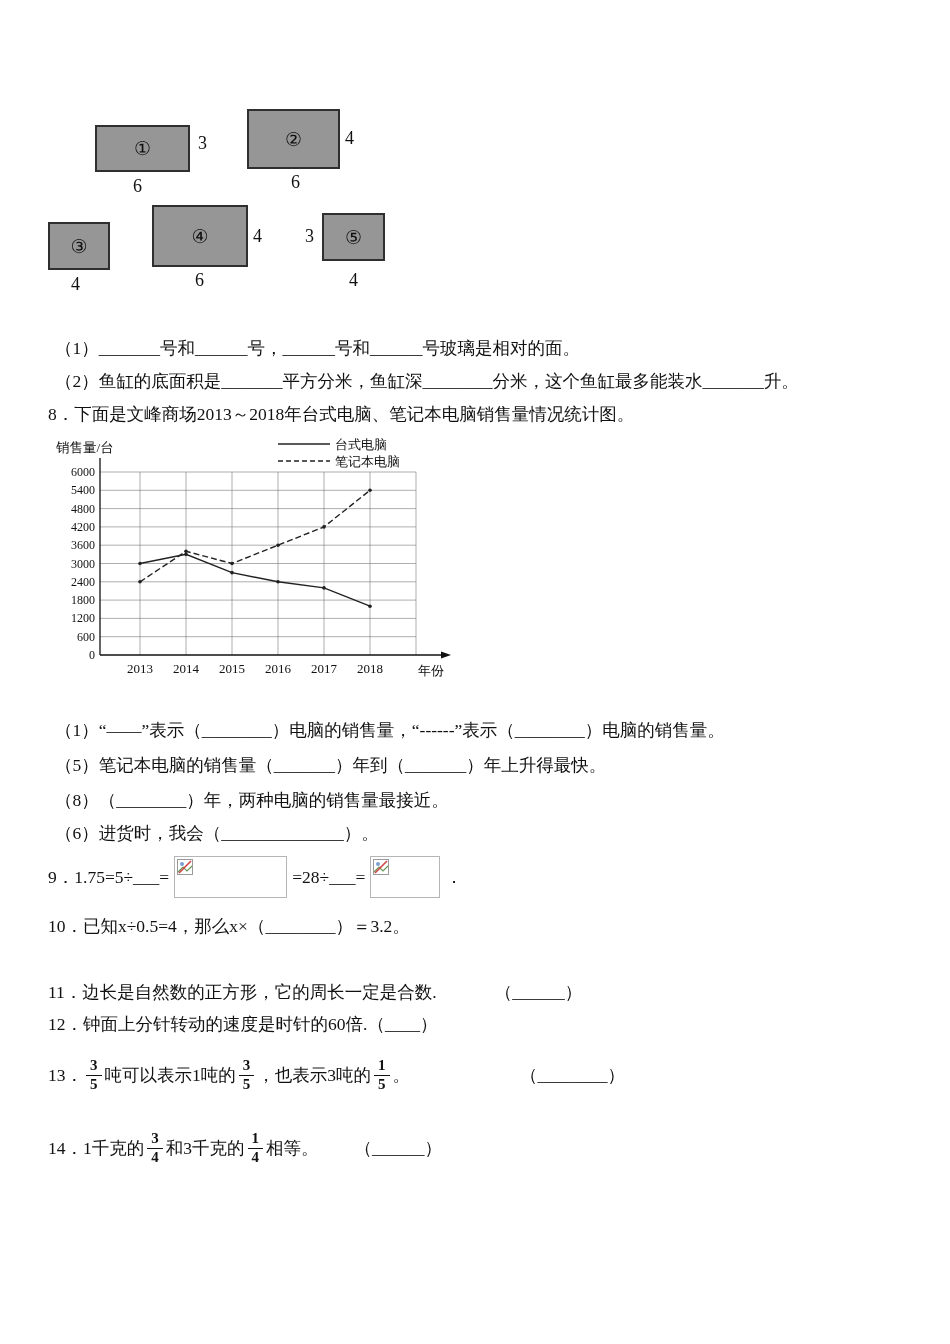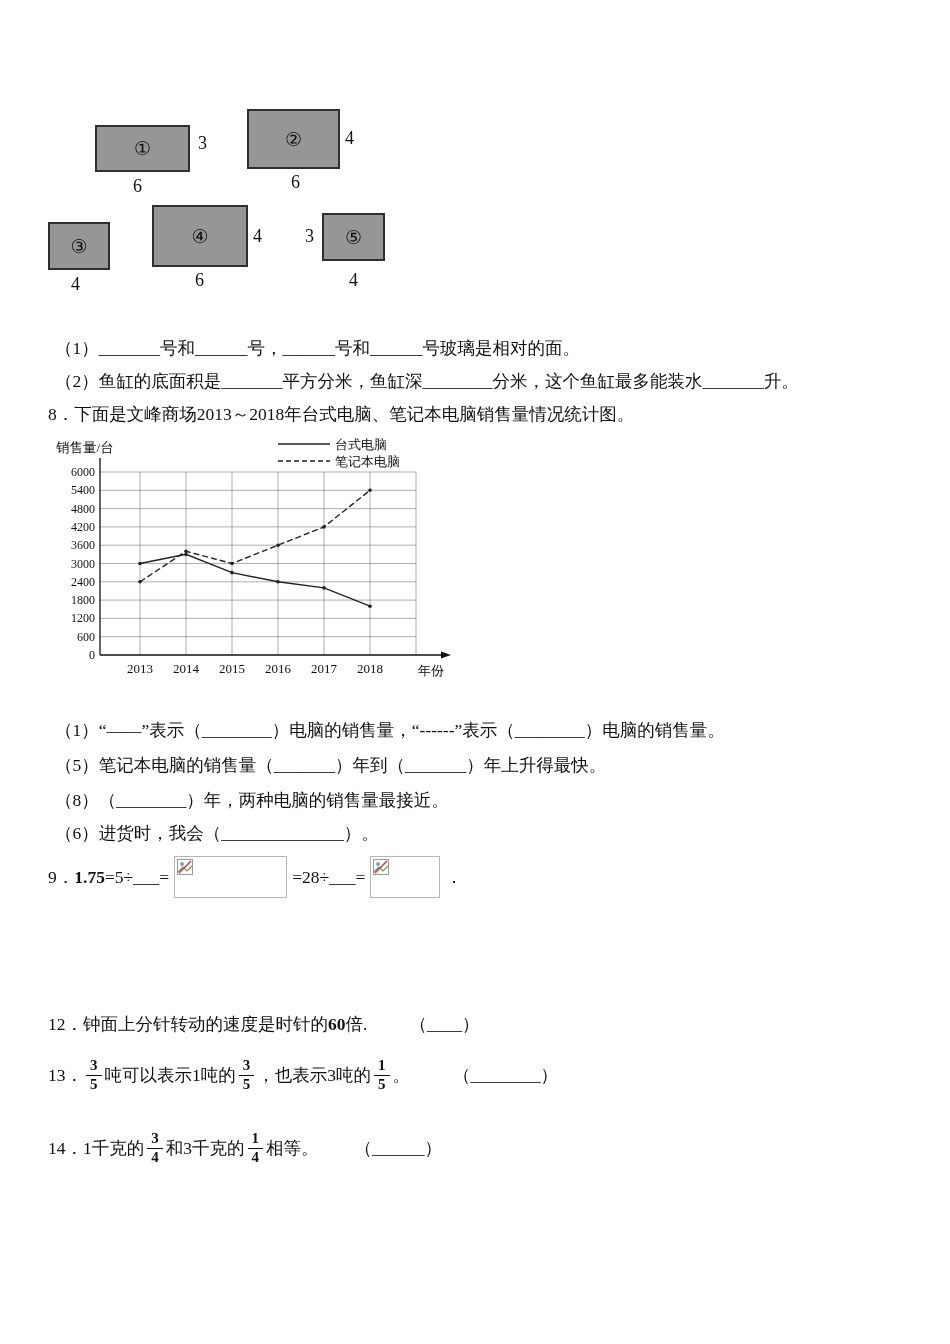--- a/index.html
+++ b/index.html
@@ -4,29 +4,29 @@
 <style>
   *{box-sizing:border-box}
   html,body{margin:0;padding:0;background:#fff}
   .page{position:relative;width:950px;height:1344px;background:#fff;overflow:hidden;
         font-family:"Liberation Serif","DejaVu Serif",serif;font-size:17.5px;color:#111}
   .abs{position:absolute;white-space:nowrap}
   .pane{position:absolute;background:#969696;border:2px solid #2f2f2f;
         display:flex;align-items:center;justify-content:center;font-size:19px;color:#101010}
   .dim{position:absolute;font-size:18px}
   .row{display:flex;align-items:center}
-  .bold{font-weight:bold}
+  .bold{font-weight:normal}
   .frac{display:inline-flex;flex-direction:column;align-items:center;vertical-align:middle;
         font-weight:bold;font-size:15px;line-height:1.15;margin:0 3px}
   .frac .fnum{border-bottom:1.4px solid #111;padding:0 4px}
   .imgbox{display:inline-flex;align-items:flex-start;border:1px solid #b5b5b5;background:#fff;
           height:42px;padding:2px;margin:0 5px}
   .gap58{margin-left:58px}
-  .gap42{margin-left:42px}
-  .gap95{margin-left:43px}
+  .gap42{}
+  .gap95{margin-left:110px}
   .gap36{margin-left:36px}
   svg text{font-family:"Liberation Serif","DejaVu Serif",serif;fill:#111}
 </style>
 </head>
 <body>
 
 <div class="page">
 
   <div class="pane" style="left:95px;top:125px;width:95px;height:47px">
     <span>①</span>
@@ -144,22 +144,26 @@
       <svg width="16" height="16" viewBox="0 0 16 16">
         <rect x="0.5" y="0.5" width="15" height="15" fill="#fff" stroke="#9a9a9a"></rect>
         <circle cx="5" cy="5" r="2" fill="#7aa1d2"></circle>
         <path d="M1,13 L6,8 L10,12 L15,7" stroke="#6a9955" stroke-width="1.2" fill="none"></path>
         <line x1="2" y1="14" x2="14" y2="2" stroke="#cc4444" stroke-width="1.6"></line>
       </svg>
     </span>
     <span>．</span>
   </div>
 
-
-
+  <div class="abs" style="left:48px;top:914px">10．已知x÷0.5=4，那么x×（________）＝3.2。</div>
+
+
+  <div class="abs" style="left:48px;top:980px">
+    <span>11．边长是自然数的正方形，它的周长一定是合数.</span><span class="gap58">（______）</span>
+  </div>
 
   <div class="abs" style="left:48px;top:1012px">
     <span>12．钟面上分针转动的速度是时针的</span><span class="bold">60</span><span>倍.</span><span class="gap42">（____）</span>
   </div>
 
   <div class="abs row" style="left:48px;top:1050px;height:50px">
     <span>13．</span>
     <span class="frac">
         <span class="fnum">3</span>
         <span class="fden">5</span>

